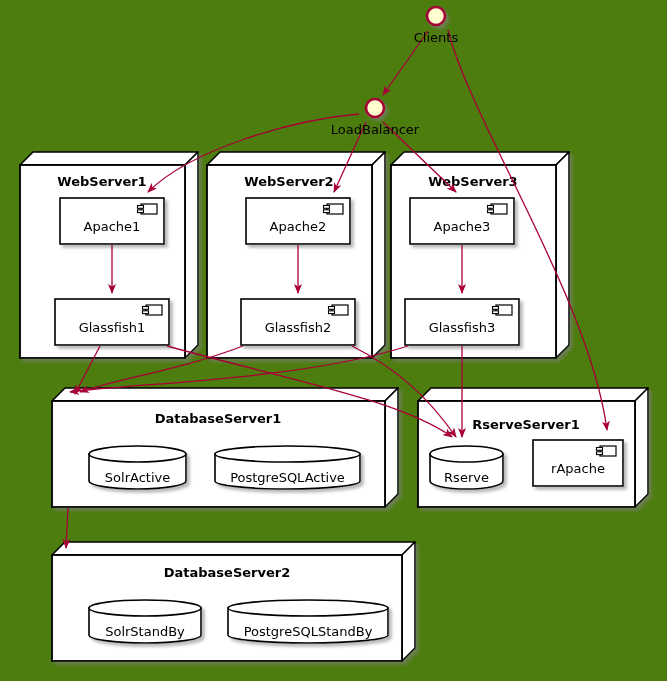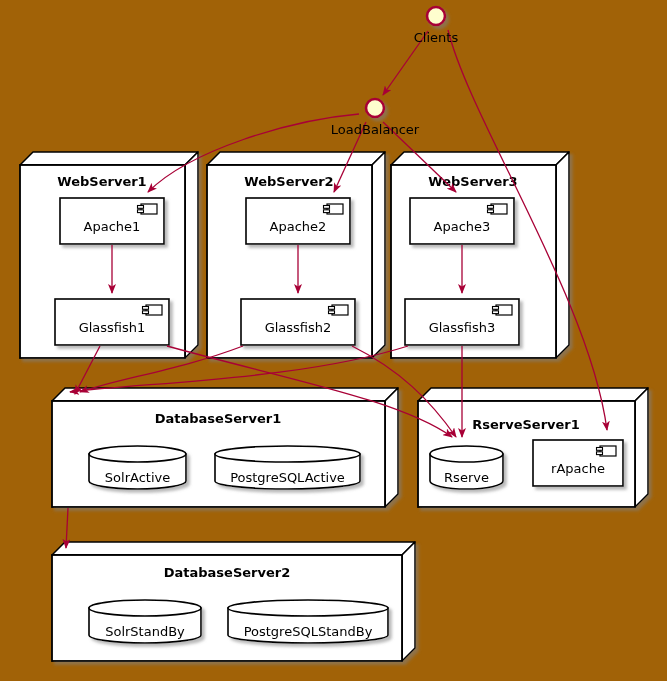--- a/index.html
+++ b/index.html
@@ -7,21 +7,21 @@
     padding: 0;
     background: #ffffff;
   }
   body {
     font-family: "DejaVu Sans", sans-serif;
   }
   #diagram-root {
     position: relative;
     width: 667px;
     height: 681px;
-    background: #a16207;
+    background: #4d7c0f;
     overflow: hidden;
   }
   svg.layer {
     position: absolute;
     left: 0;
     top: 0;
     width: 667px;
     height: 681px;
   }
   .node-title {

